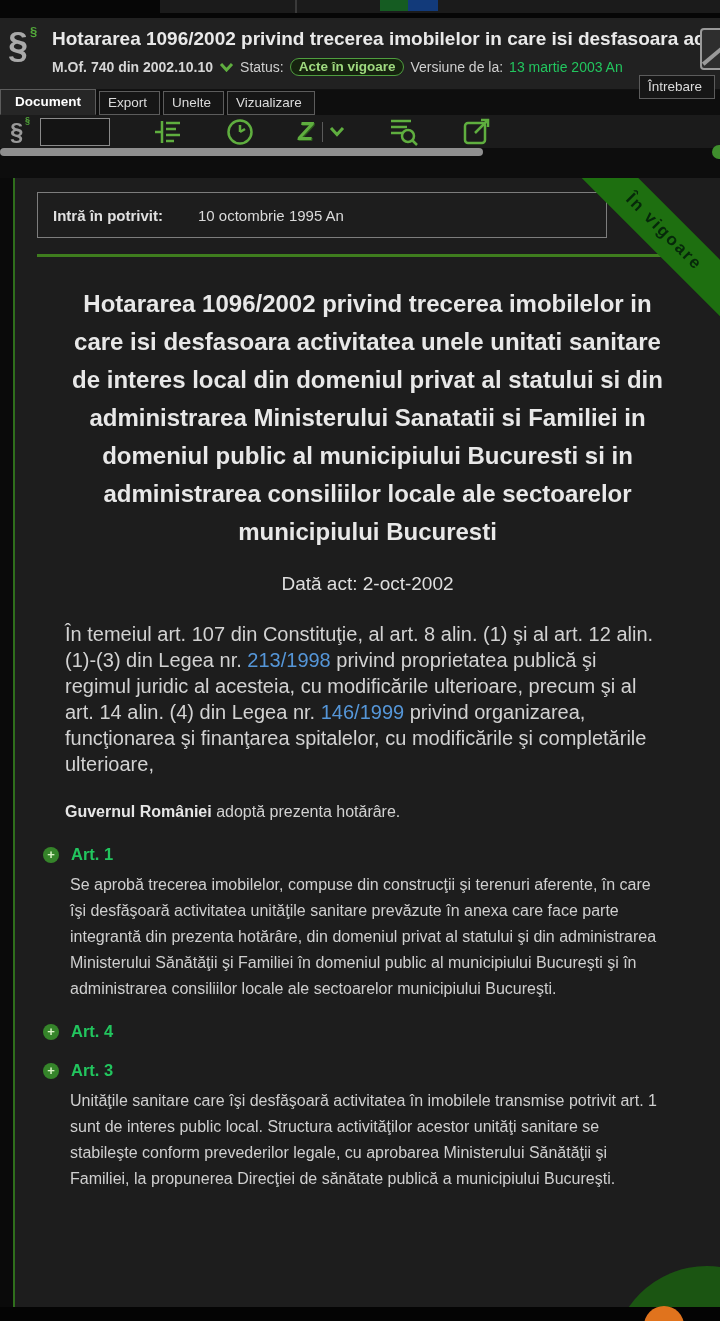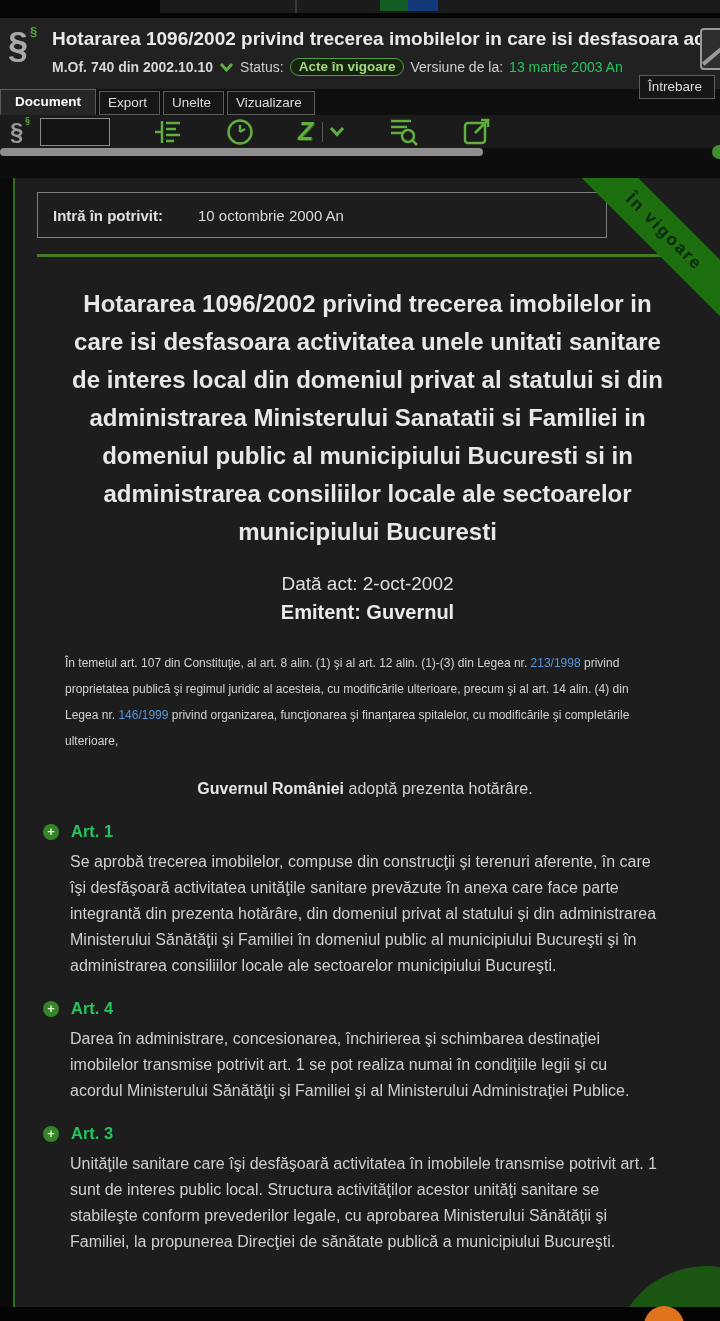--- a/index.html
+++ b/index.html
@@ -71,23 +71,23 @@
   .effective-box .lbl { font-size:15px; font-weight:bold; color:#e0e0e0; padding-left:15px; width:160px; }
   .effective-box .val { font-size:15px; color:#dadada; }
 
   .green-rule { margin:16px 0 0 22px; width:633px; height:3px; background:#3f7d1e; }
 
   .doc-title { margin:28px 42px 0 42px; text-align:center; color:#e8e8e8; font-weight:bold;
     font-size:24px; line-height:38px; }
   .date-line { margin-top:22px; text-align:center; color:#dedede; font-size:19px; }
   .emitent-line { margin-top:6px; text-align:center; color:#eaeaea; font-size:20px; font-weight:bold; }
 
-  .body-par { margin:26px 55px 0 50px; color:#d2d2d2; font-size:12px; line-height:26px; }
+  .body-par { margin:26px 55px 0 50px; color:#d2d2d2; font-size:20px; line-height:26px; }
   .body-par a { color:#5596d8; text-decoration:none; }
-  .adopt-par { margin:22px 55px 12px 50px; color:#d2d2d2; font-size:16px; line-height:26px;text-align:center; }
+  .adopt-par { margin:22px 55px 12px 50px; color:#d2d2d2; font-size:16px; line-height:26px; }
   .adopt-par b { color:#e6e6e6; }
 
   .article { margin-top:20px; }
   .art-head { display:flex; align-items:center; margin-left:28px; }
   .plus-circle { width:16px; height:16px; border-radius:50%; background:#35842a; color:#d9f2c6;
     font-size:13px; font-weight:bold; line-height:15px; text-align:center; flex:0 0 auto; cursor:pointer; }
   .art-label { margin-left:12px; color:#22c55e; font-weight:bold; font-size:16.5px; }
   .art-body { margin:8px 58px 0 55px; color:#cfcfcf; font-size:16px; line-height:26px; }
 
   .big-green-circle { position:absolute; left:597px; top:1088px; width:190px; height:190px;
@@ -196,47 +196,45 @@
 
   <div class="gapband"></div>
 
   <div class="content">
     <div class="ribbon">
       <span>În vigoare</span>
     </div>
 
     <div class="effective-box">
       <span class="lbl">Intră în potrivit:</span>
-      <span class="val">10 octombrie 2000 An</span>
+      <span class="val">10 octombrie 1995 An</span>
     </div>
 
     <div class="green-rule"></div>
 
     <div class="doc-title">Hotararea 1096/2002 privind trecerea imobilelor in care isi desfasoara activitatea unele unitati sanitare de interes local din domeniul privat al statului si din administrarea Ministerului Sanatatii si Familiei in domeniul public al municipiului Bucuresti si in administrarea consiliilor locale ale sectoarelor municipiului Bucuresti</div>
     <div class="date-line">Dată act: 2-oct-2002</div>
-    <div class="emitent-line">Emitent: Guvernul</div>
 
     <div class="body-par"><span>În temeiul art. 107 din Constituţie, al art. 8 alin. (1) şi al art. 12 alin. (1)-(3) din Legea nr. </span><a href="#">213/1998</a><span> privind proprietatea publică şi regimul juridic al acesteia, cu modificările ulterioare, precum şi al art. 14 alin. (4) din Legea nr. </span><a href="#">146/1999</a><span> privind organizarea, funcţionarea şi finanţarea spitalelor, cu modificările şi completările ulterioare,</span></div>
 
     <div class="adopt-par"><b>Guvernul României</b><span> adoptă prezenta hotărâre.</span></div>
 
     <div class="article">
       <div class="art-head">
         <div class="plus-circle">+</div>
         <div class="art-label">Art. 1</div>
       </div>
       <div class="art-body">Se aprobă trecerea imobilelor, compuse din construcţii şi terenuri aferente, în care îşi desfăşoară activitatea unităţile sanitare prevăzute în anexa care face parte integrantă din prezenta hotărâre, din domeniul privat al statului şi din administrarea Ministerului Sănătăţii şi Familiei în domeniul public al municipiului Bucureşti şi în administrarea consiliilor locale ale sectoarelor municipiului Bucureşti.</div>
     </div>
 
     <div class="article">
       <div class="art-head">
         <div class="plus-circle">+</div>
         <div class="art-label">Art. 4</div>
       </div>
-      <div class="art-body">Darea în administrare, concesionarea, închirierea şi schimbarea destinaţiei imobilelor transmise potrivit art. 1 se pot realiza numai în condiţiile legii şi cu acordul Ministerului Sănătăţii şi Familiei şi al Ministerului Administraţiei Publice.</div>
     </div>
 
     <div class="article">
       <div class="art-head">
         <div class="plus-circle">+</div>
         <div class="art-label">Art. 3</div>
       </div>
       <div class="art-body">Unităţile sanitare care îşi desfăşoară activitatea în imobilele transmise potrivit art. 1 sunt de interes public local. Structura activităţilor acestor unităţi sanitare se stabileşte conform prevederilor legale, cu aprobarea Ministerului Sănătăţii şi Familiei, la propunerea Direcţiei de sănătate publică a municipiului Bucureşti.</div>
     </div>
 

